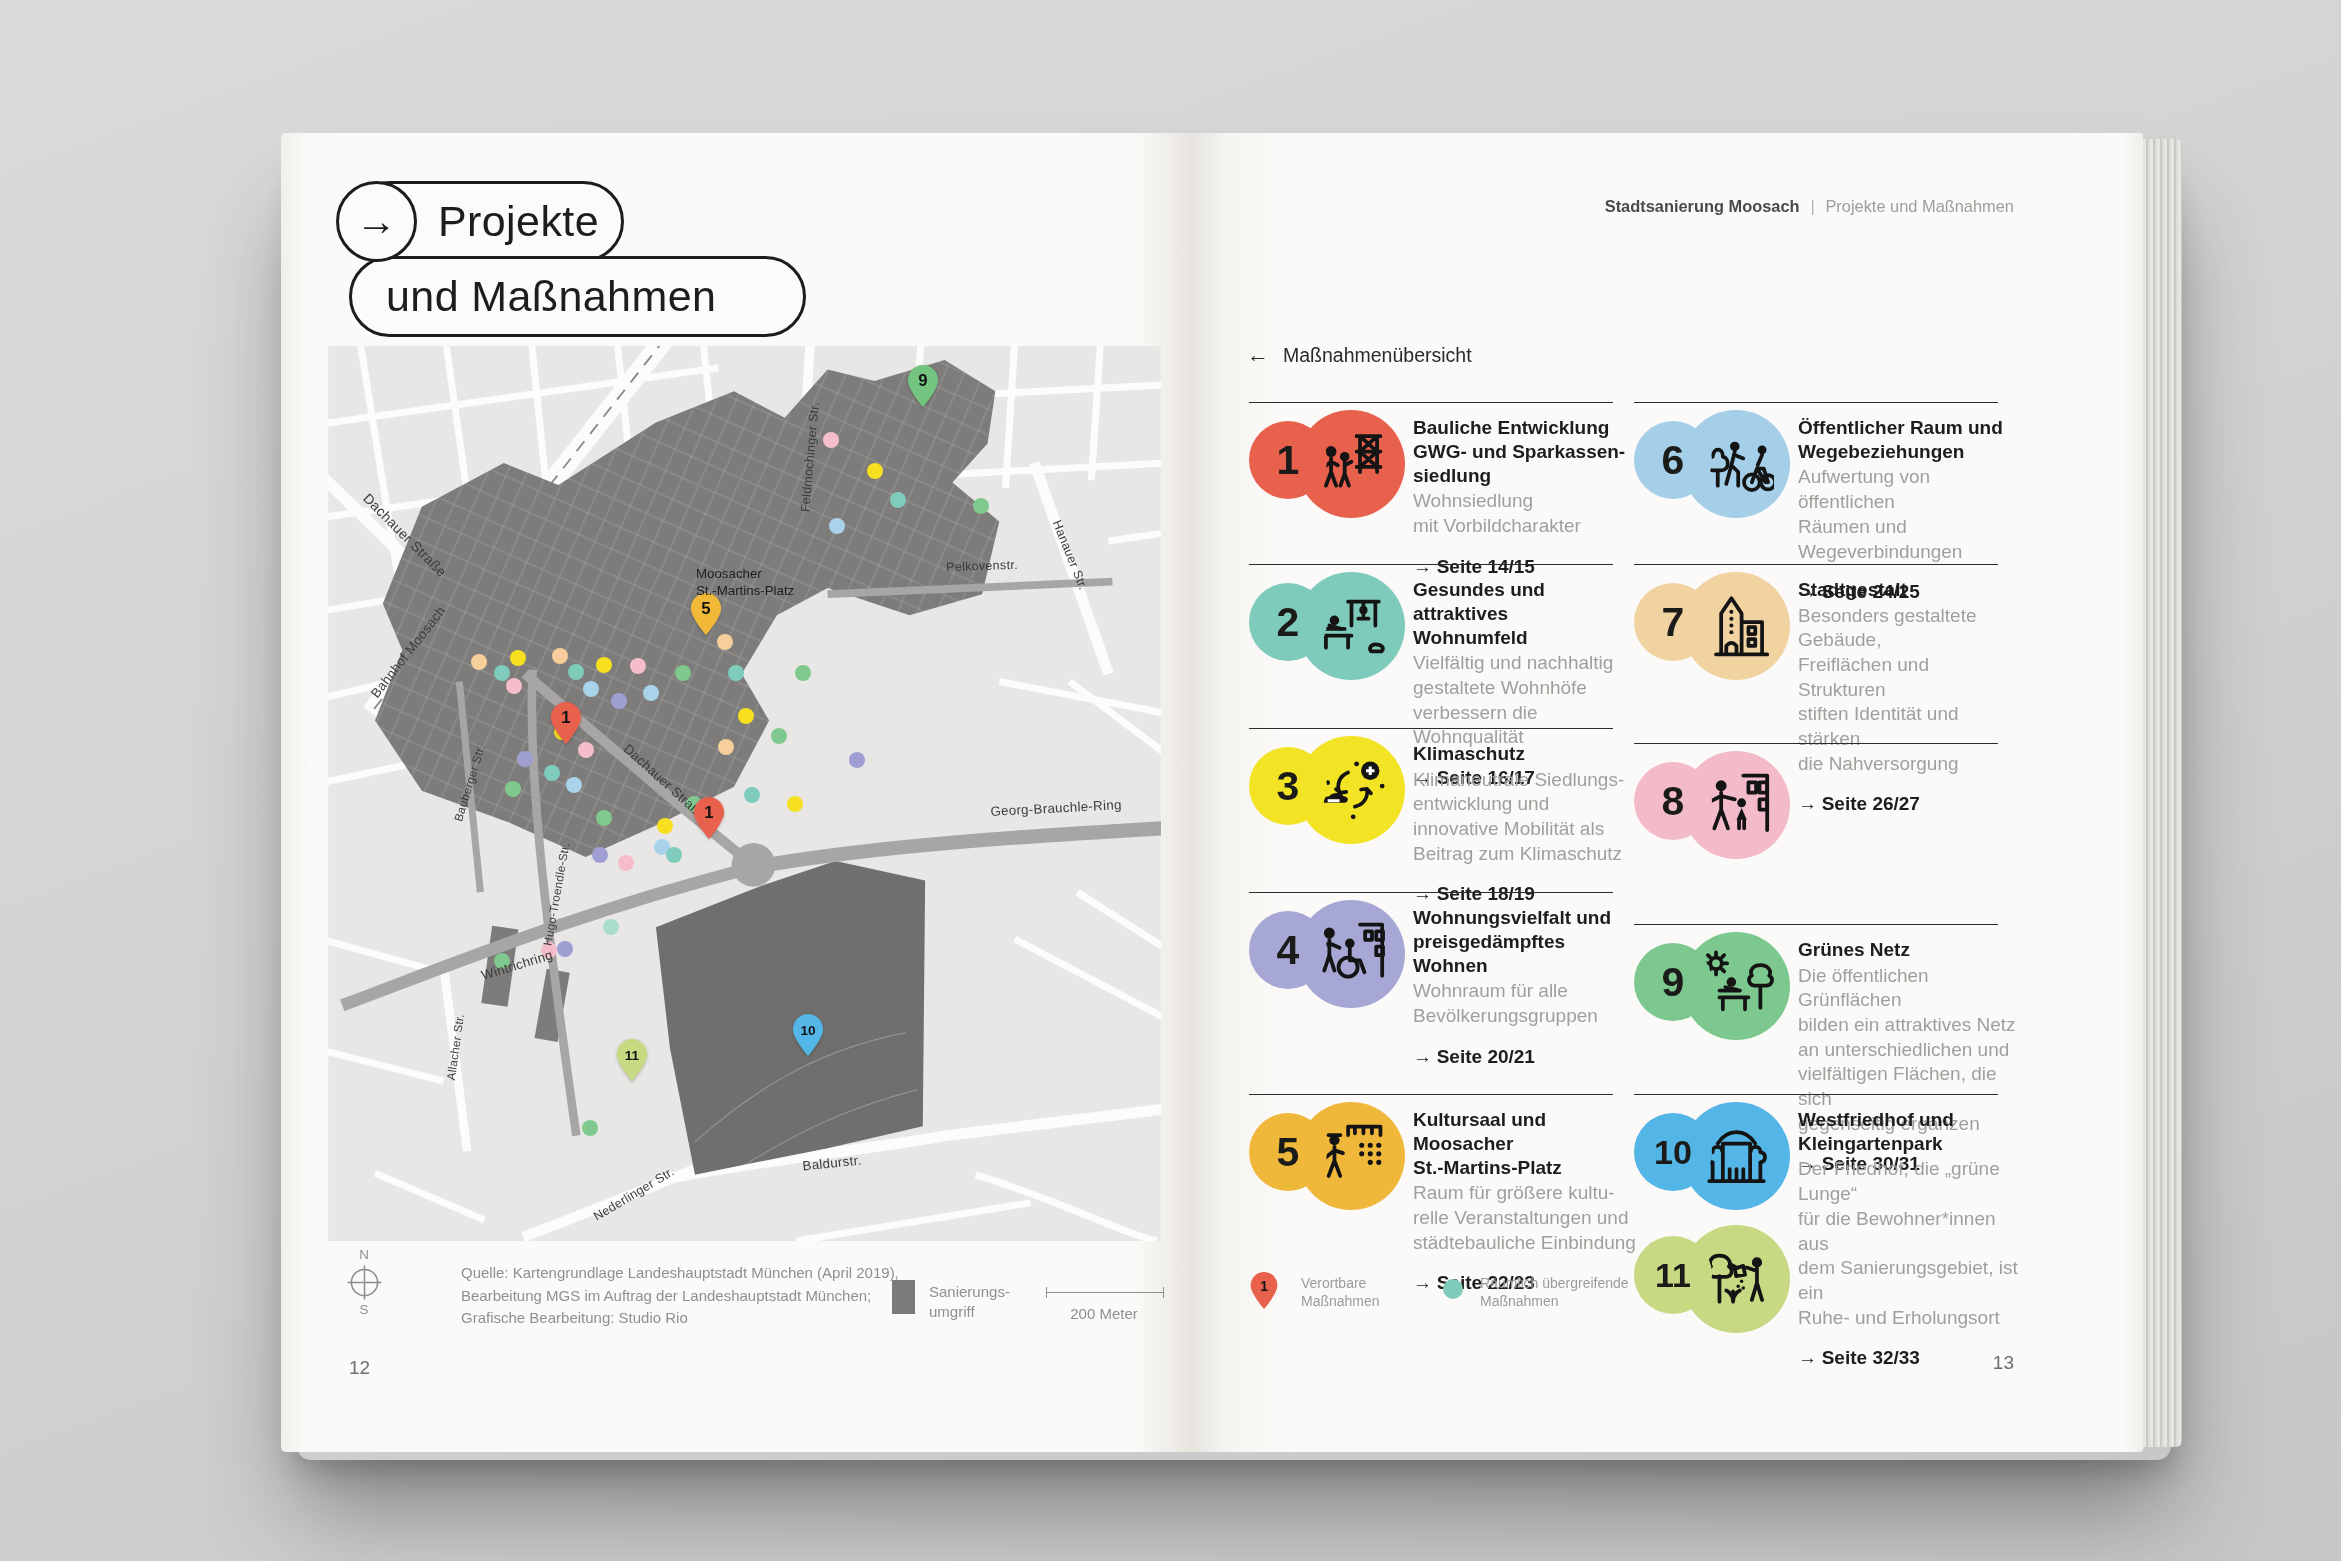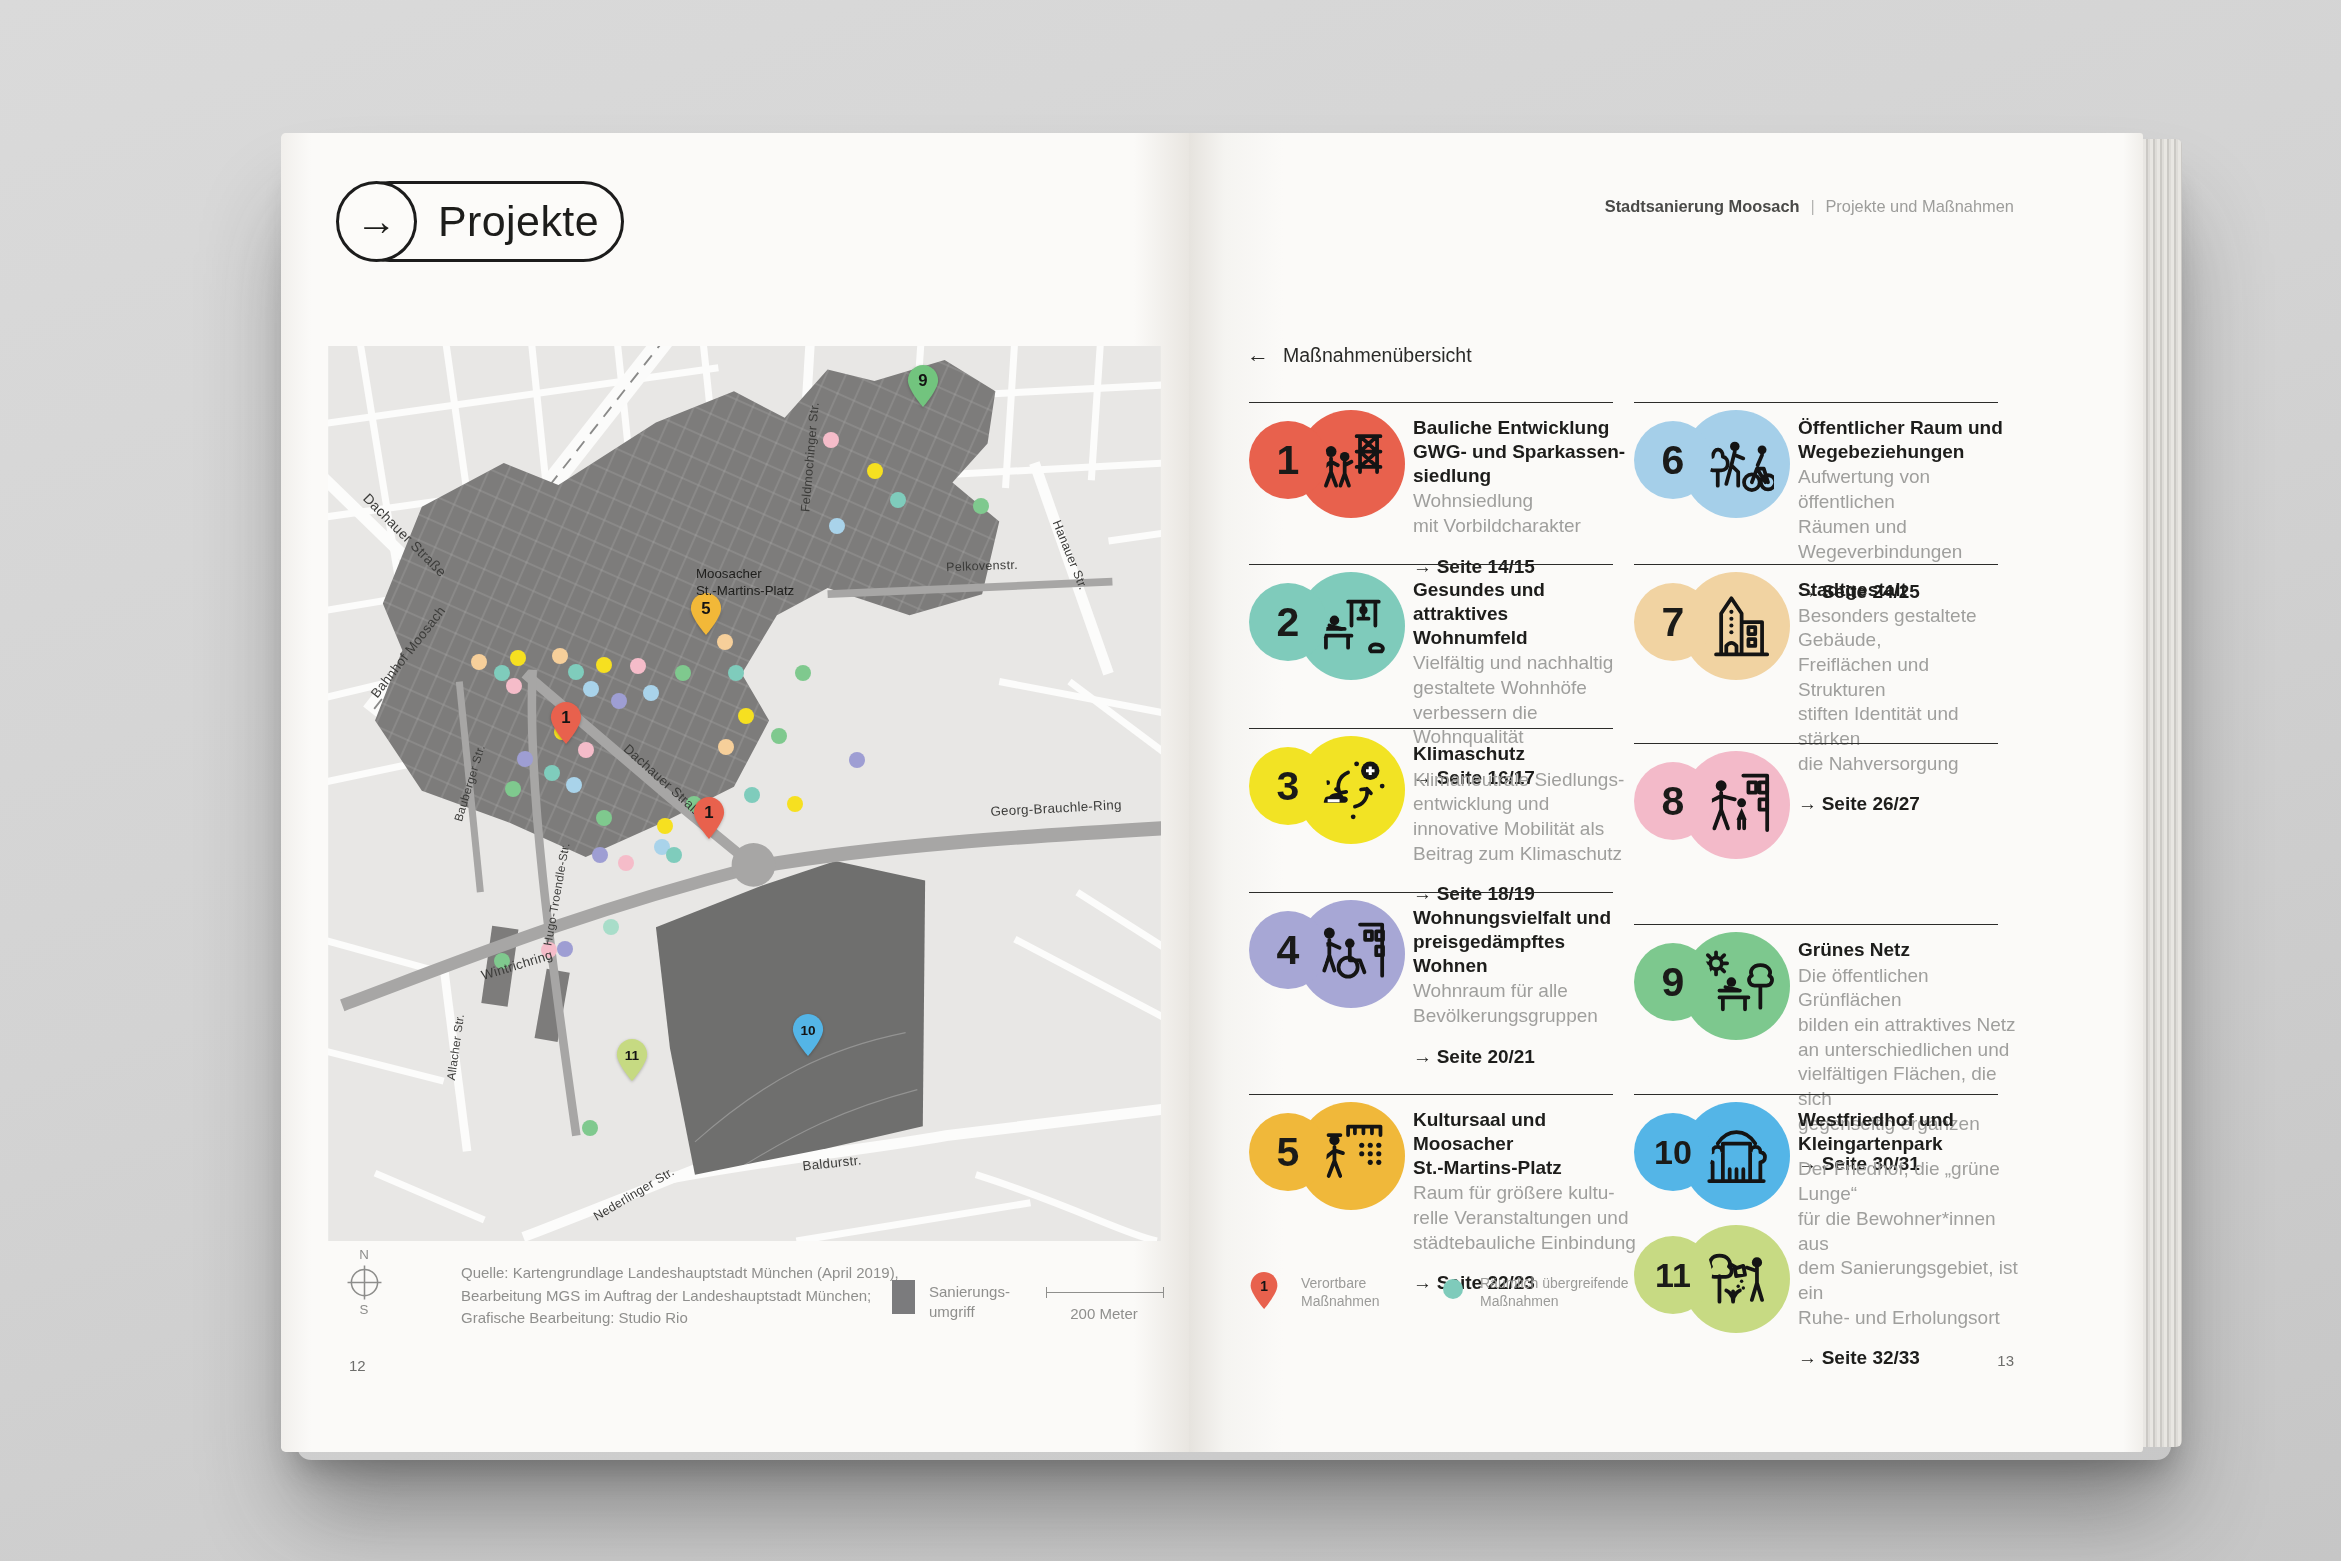--- a/index.html
+++ b/index.html
@@ -36,21 +36,21 @@
   #place-label{left:368px;top:220px;font-size:13.3px;line-height:1.25;color:#1e1e1c;}
   #compass{left:342px;top:1247px;width:44px;height:78px;text-align:center;color:#8d8d8b;font-size:13.3px;}
   #compass svg{display:block;margin:1.6px auto;}
   #source-text{left:461px;top:1262px;font-size:15px;line-height:1.5;color:#8f8f8d;white-space:pre-line;}
   #sanierung-swatch{left:892px;top:1280px;width:23.4px;height:34px;background:#7b7b7d;}
   #sanierung-label{left:929px;top:1282px;font-size:15px;line-height:1.35;color:#8f8f8d;white-space:pre-line;}
   #scalebar{left:1046px;top:1287px;width:116px;height:11px;border-left:1.6px solid #8f8f8d;
       border-right:1.6px solid #8f8f8d;}
   #scalebar::after{content:"";position:absolute;left:0;right:0;top:4.7px;border-top:1.6px solid #8f8f8d;}
   #scale-label{left:1046px;top:1305px;width:116px;text-align:center;font-size:15px;color:#8f8f8d;}
-  .pageno{font-size:15px;color:#6e6e6c;}
+  .pageno{font-size:19px;color:#6e6e6c;}
   #pageno-left{left:349px;top:1357px;}
   #pageno-right{left:1967px;top:1352px;width:47px;text-align:right;}
   
   #rp-header{left:1522px;top:197px;width:492px;text-align:right;font-size:16.4px;}
   #rp-header .hb{font-weight:bold;color:#4a4a48;}
   #rp-header .hd{color:#b4b4b2;margin:0 6.2px;}
   #rp-header .hl{color:#9d9d9b;}
   #back-link{left:1247px;top:342px;font-size:19.5px;color:#2a2a28;display:flex;align-items:center;gap:14px;cursor:pointer;}
   #back-link .arr{font-size:22px;}
   .item{position:absolute;}
@@ -78,20 +78,23 @@
 <body>
 
 <div id="stage">
   <div class="abs" id="book-shadow"></div>
   <div class="abs" id="page-stack"></div>
 
   <div class="abs page" id="left-page"></div>
 
   <div class="abs pill" id="pill1">
     <span class="pill-text">Projekte</span>
+  </div>
+  <div class="abs pill" id="pill2">
+    <span class="pill-text">und Maßnahmen</span>
   </div>
   <div class="abs" id="pill1-circle">
     <span>→</span>
   </div>
 
   <div class="abs" id="map-wrap">
     <svg id="map-svg" width="833" height="895" viewBox="0 0 1067 1147">
       <defs>
         <pattern id="par" width="46" height="30" patternUnits="userSpaceOnUse" patternTransform="rotate(24)">
           <rect x="0" y="0" width="46" height="30" fill="none" stroke="#ffffff" stroke-width="1.1" opacity="0.5"></rect>

